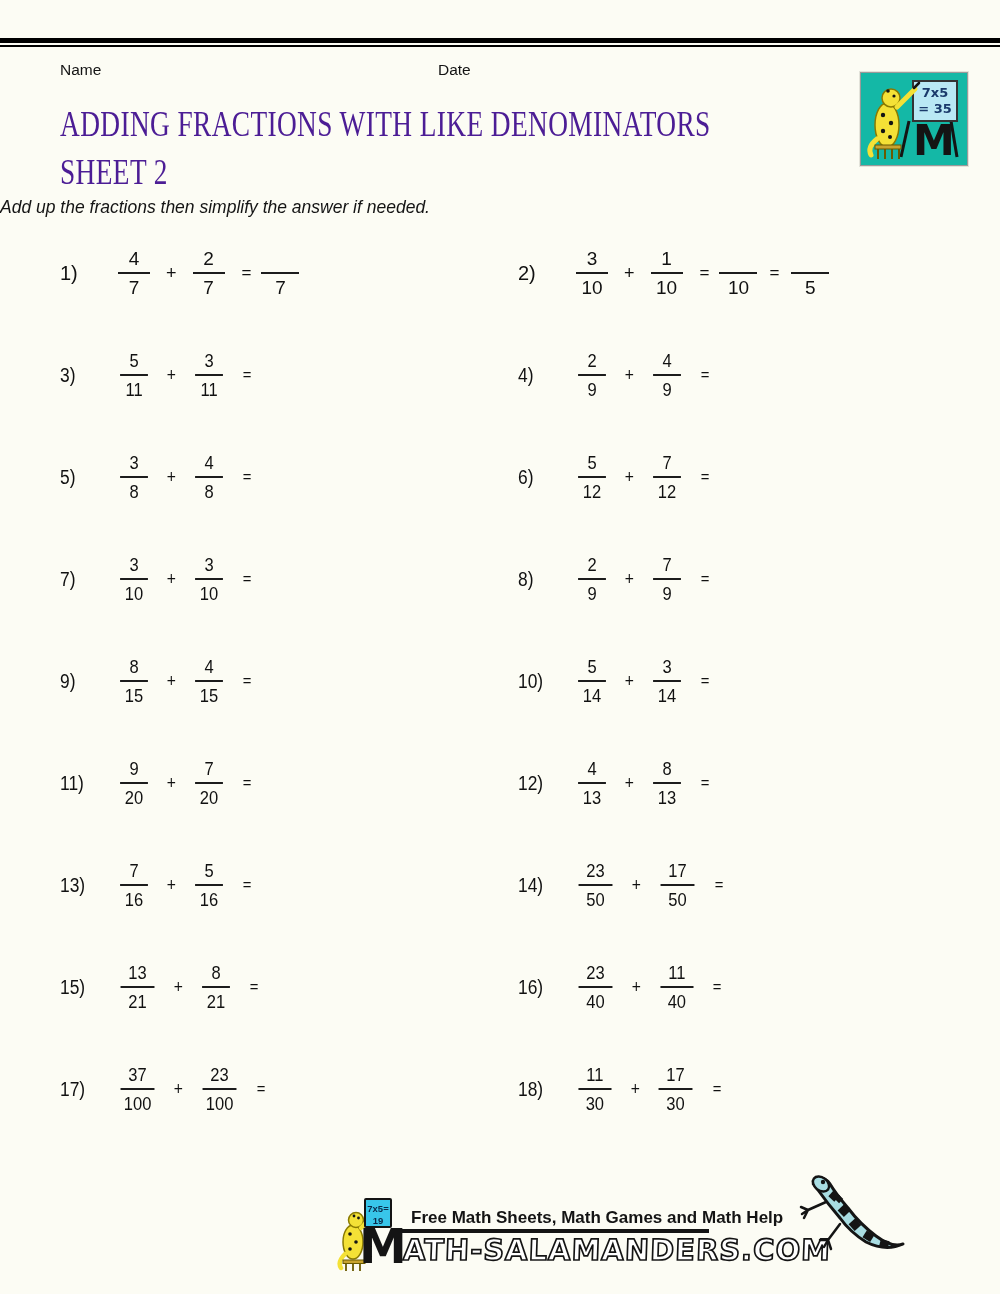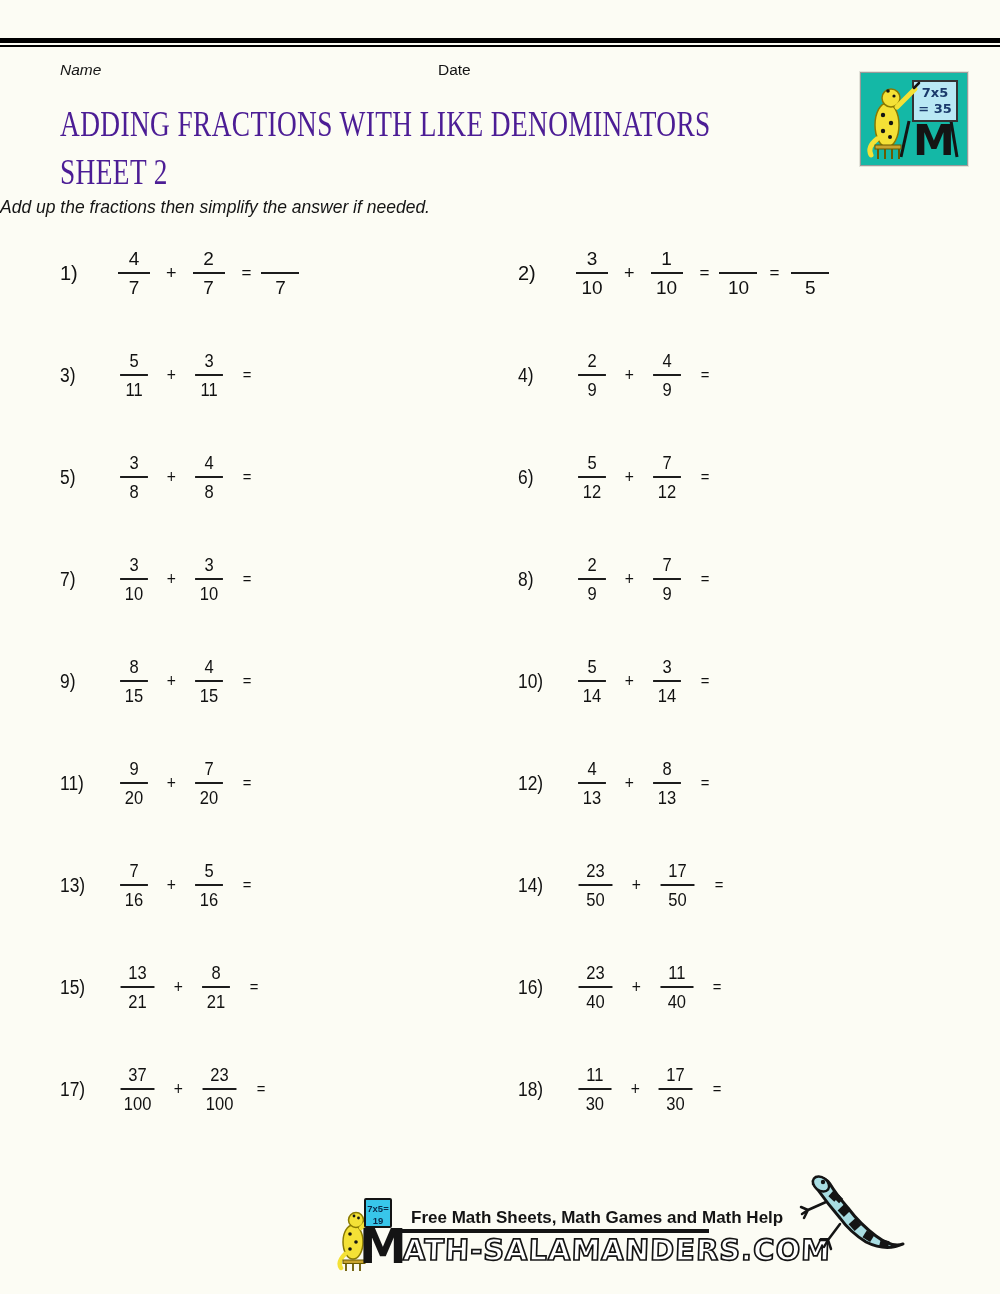--- a/index.html
+++ b/index.html
@@ -7,21 +7,21 @@
     width:1000px;height:1294px;position:relative;overflow:hidden;
     background:#fcfcf4;color:#111;
     font-family:"Liberation Sans",sans-serif;
   }
   
   .rule{position:absolute;top:38px;left:0;width:1000px;}
   .rule .thick{height:5px;background:#000;}
   .rule .thin{height:2px;background:#000;margin-top:2px;}
 
   .meta-label{position:absolute;top:61px;font-size:15.5px;color:#141414;}
-  #name-label{left:60px;font-style:italic;}
+  #name-label{left:60px;}
   #date-label{left:438px;}
 
   
   .logo-box{
     position:absolute;top:72px;left:860px;width:106px;height:92px;
     background:#14b8a6;border:1px solid #9a9a9a;box-shadow:0 0 0 1px #e3e3da;
   }
 
   .title{
     position:absolute;left:60px;top:100px;

